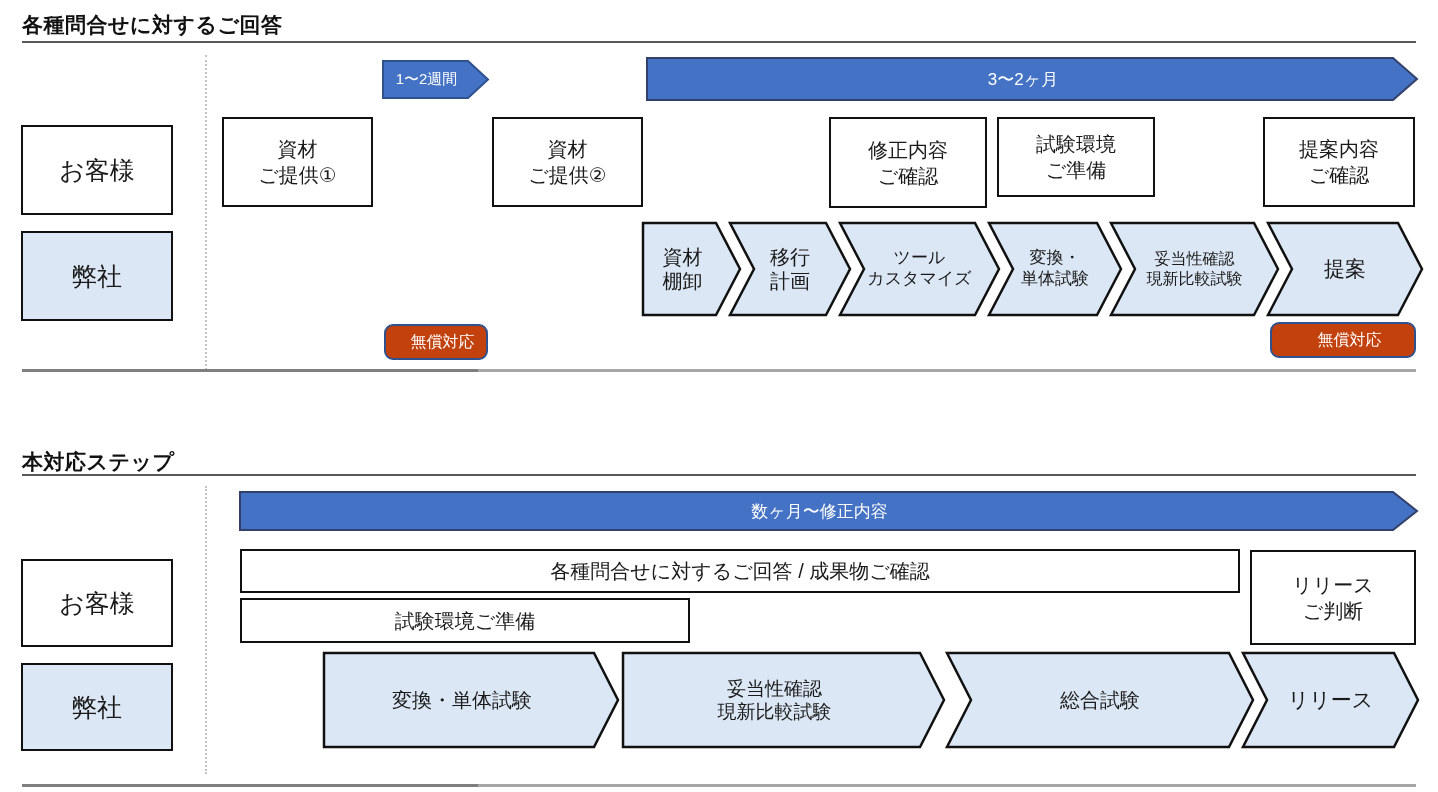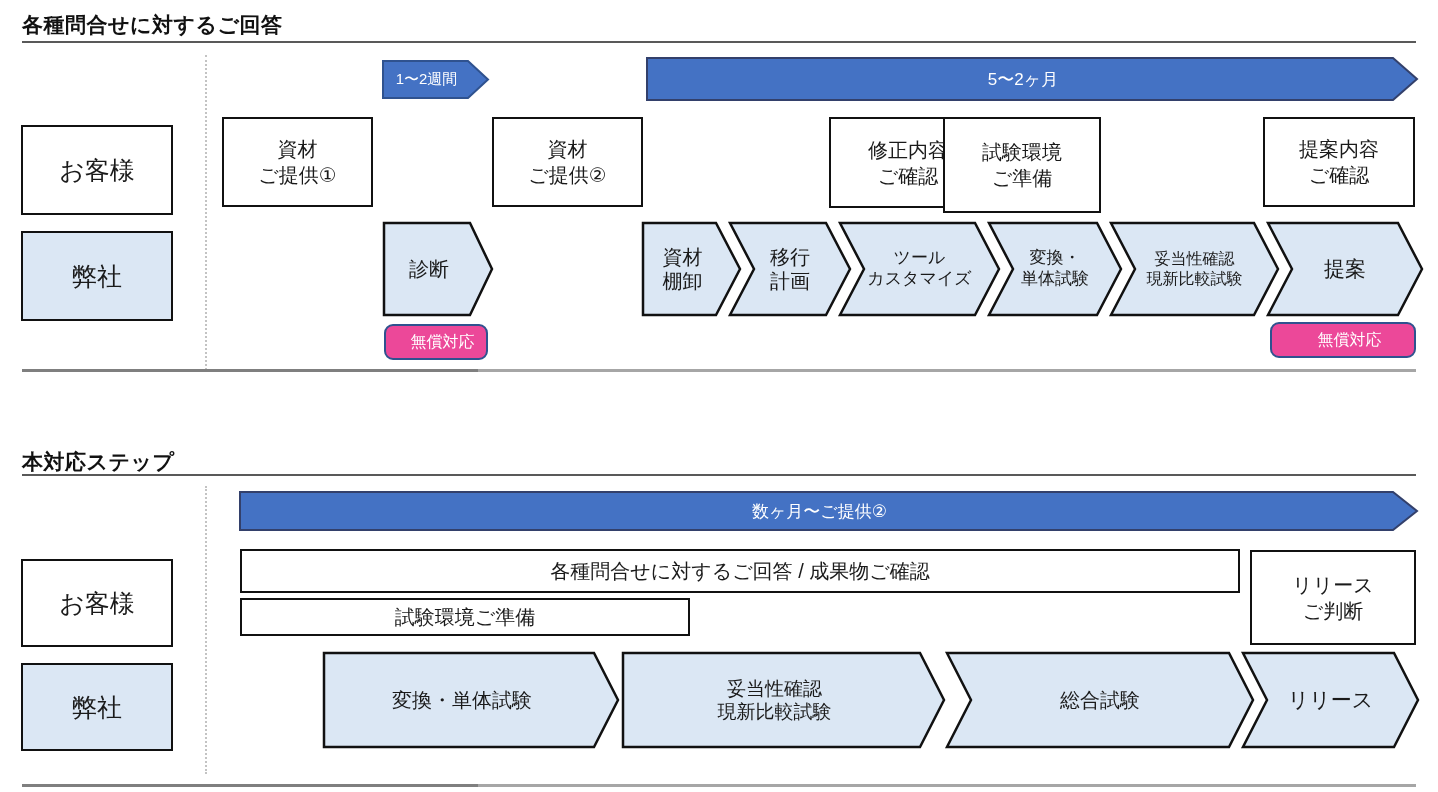--- a/index.html
+++ b/index.html
@@ -27,21 +27,21 @@
     text-align:center;white-space:pre-line;line-height:1.22;font-size:20px;color:#1a1a1a;
   }
   .arrow-label{
     position:absolute;inset:0;display:flex;align-items:center;justify-content:center;
     color:#ffffff;font-size:17px;white-space:pre-line;
   }
   .chev-fill{fill:#dbe7f4;stroke:#111;stroke-width:2.5;stroke-linejoin:miter;}
   .arrow-fill{fill:#4472c4;stroke:#2f528f;stroke-width:2;stroke-linejoin:miter;}
   .arrow-fill.big{stroke:#33406b;}
   .badge{
-    box-sizing:border-box;background:#ec4899;border:2px solid #2f528f;border-radius:9px;
+    box-sizing:border-box;background:#c2410c;border:2px solid #2f528f;border-radius:9px;
     display:flex;align-items:center;justify-content:center;color:#fff;font-size:16px;padding-left:13px;
   }
   .fs15{font-size:15px;} .fs16{font-size:16px;} .fs17{font-size:17px;}
   .fs19{font-size:19px;} .fs21{font-size:21px;}
   .pr-tip{padding-right:18px;}
 </style>
 </head>
 <body>
 
 <div class="canvas">
@@ -54,43 +54,37 @@
     <svg width="105" height="37">
         <polygon class="arrow-fill" points="0,0 85,0 105,18.5 85,37 0,37"></polygon>
       </svg>
     <div class="arrow-label fs15 pr-tip">1〜2週間</div>
   </div>
 
   <div class="shapewrap" style="left:647px;top:58px;width:770px;height:42px;">
     <svg width="770" height="42">
         <polygon class="arrow-fill big" points="0,0 746,0 770,21 746,42 0,42"></polygon>
       </svg>
-    <div class="arrow-label pr-tip">5〜2ヶ月</div>
+    <div class="arrow-label pr-tip">3〜2ヶ月</div>
   </div>
 
   <div class="abs box rowlabel" style="left:21px;top:117px;width:152px;height:90px;">お客様</div>
   <div class="abs box" style="left:222px;top:117px;width:151px;height:90px;">資材
 ご提供①</div>
   <div class="abs box" style="left:492px;top:117px;width:151px;height:90px;">資材
 ご提供②</div>
   <div class="abs box" style="left:829px;top:117px;width:158px;height:91px;">修正内容
 ご確認</div>
-  <div class="abs box" style="left:943px;top:117px;width:158px;height:96px;">試験環境
+  <div class="abs box" style="left:997px;top:117px;width:158px;height:80px;">試験環境
 ご準備</div>
   <div class="abs box" style="left:1263px;top:117px;width:152px;height:90px;">提案内容
 ご確認</div>
 
   <div class="abs box blue rowlabel" style="left:21px;top:223px;width:152px;height:90px;">弊社</div>
 
-  <div class="shapewrap" style="left:384px;top:223px;width:108px;height:92px;">
-    <svg width="108" height="92">
-        <polygon class="chev-fill" points="0,0 86,0 108,46 86,92 0,92"></polygon>
-      </svg>
-    <div class="shape-label pr-tip">診断</div>
-  </div>
 
   <div class="shapewrap" style="left:643px;top:223px;width:97px;height:92px;">
     <svg width="97" height="92">
         <polygon class="chev-fill" points="0,0 73,0 97,46 73,92 0,92"></polygon>
       </svg>
     <div class="shape-label pr-tip">資材
 棚卸</div>
   </div>
 
   <div class="shapewrap" style="left:840px;top:223px;width:159px;height:92px;">
@@ -139,26 +133,26 @@
   <div class="abs divider-light" style="left:478px;top:369px;width:938px;"></div>
 
   <div class="abs sec-title" style="left:22px;top:448px;">本対応ステップ</div>
   <div class="abs title-rule" style="left:22px;top:474px;width:1394px;"></div>
   <div class="abs vdots" style="left:205px;top:486px;height:288px;"></div>
 
   <div class="shapewrap" style="left:240px;top:492px;width:1177px;height:38px;">
     <svg width="1177" height="38">
         <polygon class="arrow-fill big" points="0,0 1153,0 1177,19 1153,38 0,38"></polygon>
       </svg>
-    <div class="arrow-label pr-tip">数ヶ月〜ご提供②</div>
+    <div class="arrow-label pr-tip">数ヶ月〜修正内容</div>
   </div>
 
   <div class="abs box rowlabel" style="left:21px;top:551px;width:152px;height:88px;">お客様</div>
   <div class="abs box" style="left:240px;top:549px;width:1000px;height:44px;">各種問合せに対するご回答 / 成果物ご確認</div>
-  <div class="abs box" style="left:240px;top:598px;width:450px;height:38px;">試験環境ご準備</div>
+  <div class="abs box" style="left:240px;top:598px;width:450px;height:45px;">試験環境ご準備</div>
   <div class="abs box" style="left:1250px;top:550px;width:166px;height:95px;">リリース
 ご判断</div>
 
   <div class="abs box blue rowlabel" style="left:21px;top:655px;width:152px;height:88px;">弊社</div>
 
   <div class="shapewrap" style="left:324px;top:653px;width:294px;height:94px;">
     <svg width="294" height="94">
         <polygon class="chev-fill" points="0,0 270,0 294,47 270,94 0,94"></polygon>
       </svg>
     <div class="shape-label pr-tip">変換・単体試験</div>

